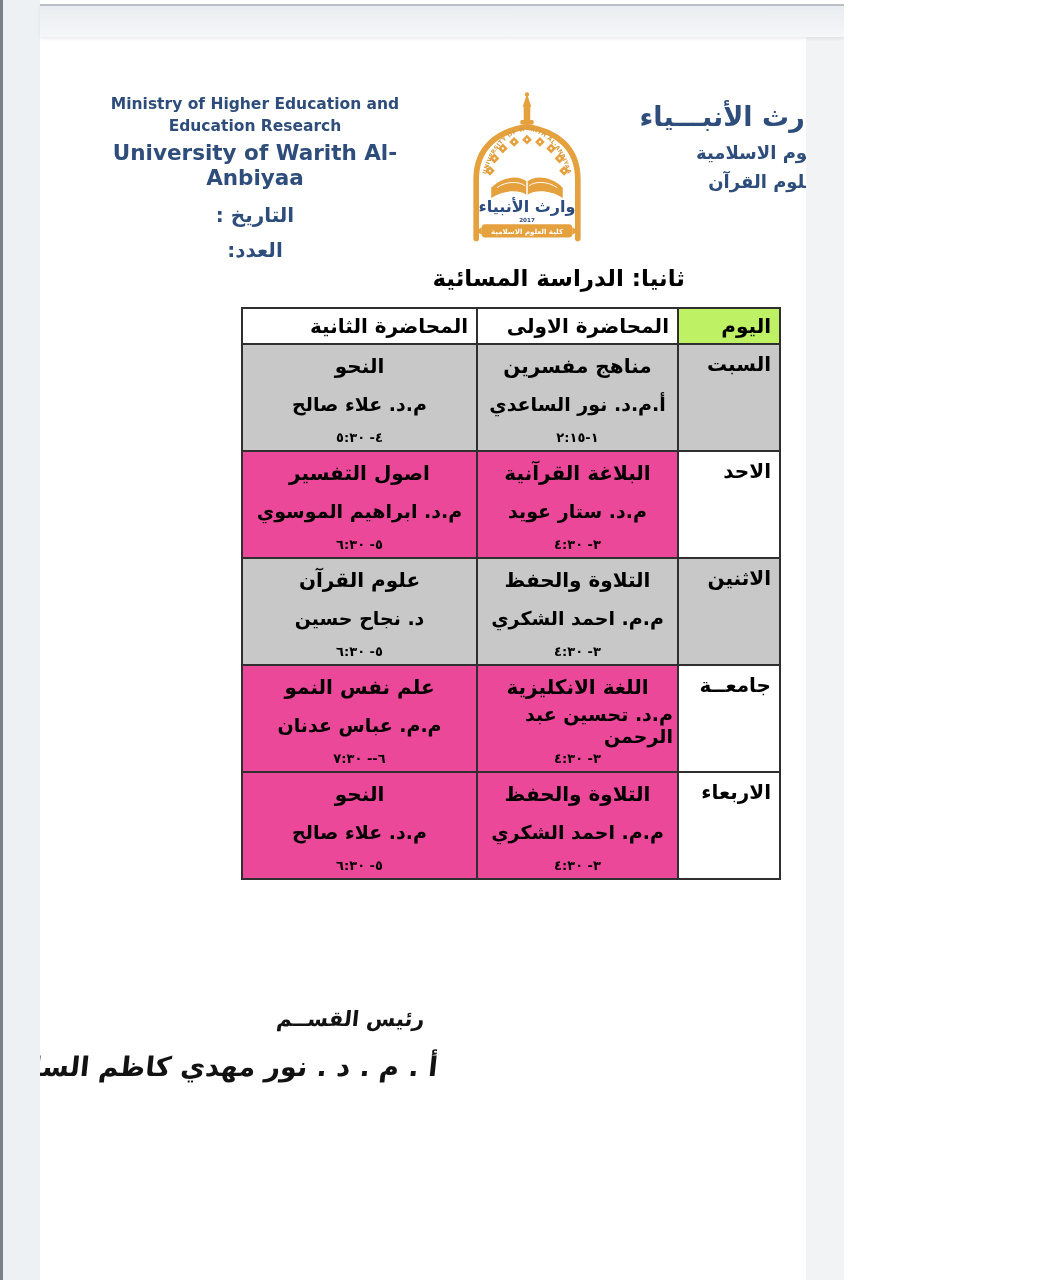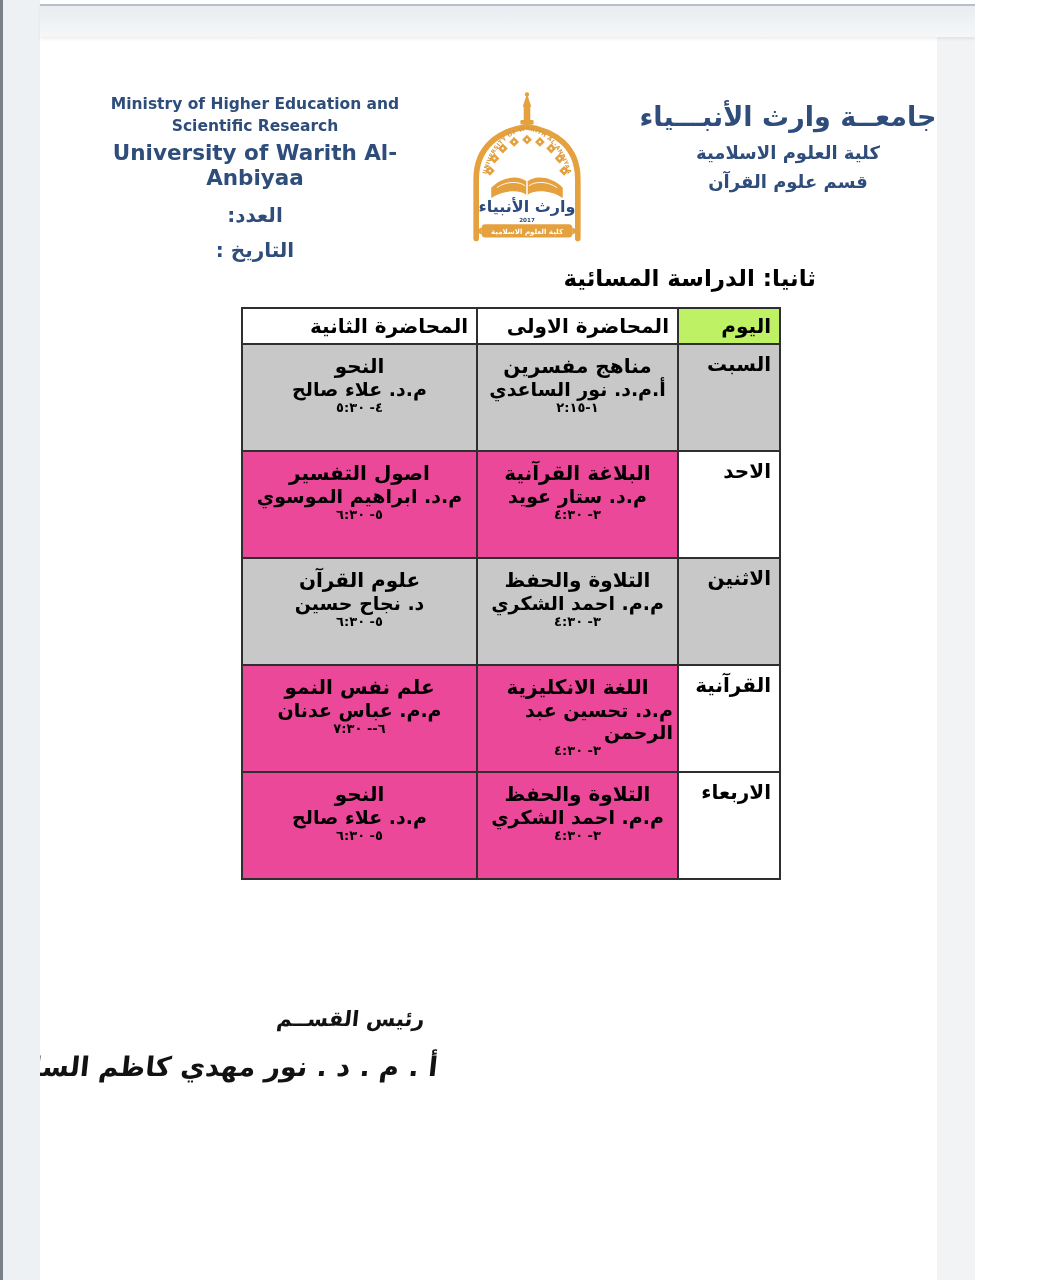--- a/index.html
+++ b/index.html
@@ -1,17 +1,17 @@
 <!DOCTYPE html>
 <html><head>
 <meta charset="utf-8">
 <style>
   html,body { margin:0; padding:0; background:#ffffff; }
   .page {
-    position:relative; width:975px; height:1280px; background:#ffffff;
+    position:relative; width:844px; height:1280px; background:#ffffff;
     font-family:"DejaVu Sans", sans-serif; overflow:hidden;
   }
   
   .edge-line  { position:absolute; left:0; top:0; width:3px; height:100%; background:#7a8187; z-index:6; }
   .left-strip { position:absolute; left:3px; top:0; width:37px; height:100%; background:#eef1f4; z-index:5; }
   .right-strip{ position:absolute; right:0; top:34px; width:38px; height:1246px; background:#f1f3f5; z-index:5; }
   .top-band   {
     position:absolute; left:40px; right:0; top:4px; height:31px; z-index:5;
     background:linear-gradient(180deg,#e9ecf0,#f5f7f9);
     border-top:2px solid #b9bfc6; box-shadow:0 2px 3px rgba(0,0,0,.07);
@@ -50,21 +50,21 @@
   }
   .schedule th, .schedule td { border:2px solid #2f2f2f; padding:0; }
   .schedule col.c-day    { width:102px; }
   .schedule col.c-first  { width:201px; }
   .schedule col.c-second { width:235px; }
   .schedule thead th { height:34px; font-size:20px; text-align:right; padding-left:4px; padding-right:8px; background:#ffffff; }
   .schedule thead th.day-head { background:#bef264; }
   .schedule tbody tr { height:105px; }
   .schedule td.day { vertical-align:top; text-align:right; padding:7px 8px 4px 0; font-size:20px; background:#ffffff; }
   .schedule td.lec { vertical-align:top; background:#ec4899; }
-  .cell { display:flex; flex-direction:column; align-items:center;
+  .cell { display:flex; flex-direction:column; justify-content:space-between; align-items:center;
           height:105px; box-sizing:border-box; padding:9px 4px 5px 4px; }
   .cell .subject { font-size:20px; }
   .cell .teacher { font-size:19px; }
   .cell .time    { font-size:13px; letter-spacing:1px; }
   tr.shaded td.day, tr.shaded td.lec { background:#c8c8c8 !important; }
 
   
   .signature { position:absolute; left:78px; top:1007px; width:362px; direction:rtl; color:#121212;
                transform:skewX(-6deg); }
   .sig-title { font-size:21px; font-weight:bold; text-align:right; margin-left:0; margin-right:18px; letter-spacing:1px; }
@@ -75,26 +75,26 @@
 
 <div class="page">
   <div class="edge-line"></div>
   <div class="left-strip"></div>
   <div class="right-strip"></div>
   <div class="top-band"></div>
 
   <div class="hdr-left">
     <div class="ministry">
       <div>Ministry of Higher Education and</div>
-      <div>Scientific Research</div>
+      <div>Education Research</div>
     </div>
     <div class="univ">University of Warith Al- Anbiyaa</div>
     <div class="meta">
+      <div>التاريخ :</div>
       <div>العدد:</div>
-      <div>التاريخ :</div>
     </div>
   </div>
 
   <svg class="logo" viewBox="0 0 170 160" aria-hidden="true">
     <defs>
       <path id="arcTextPath" d="M 37,118 C 41,68 60,46 85,42 C 110,46 129,68 133,118" fill="none"></path>
     </defs>
 
     <g fill="#e5a13e">
       <circle cx="85" cy="4" r="2.3"></circle>
@@ -216,21 +216,21 @@
           </td>
         <td class="lec">
             <div class="cell">
           <div class="subject">علوم القرآن</div>
           <div class="teacher">د. نجاح حسين</div>
           <div class="time">٥- ٦:٣٠</div>
         </div>
           </td>
       </tr>
       <tr>
-        <td class="day">القرآنية</td>
+        <td class="day">جامعــة</td>
         <td class="lec">
             <div class="cell">
           <div class="subject">اللغة الانكليزية</div>
           <div class="teacher">م.د. تحسين عبد الرحمن</div>
           <div class="time">٣- ٤:٣٠</div>
         </div>
           </td>
         <td class="lec">
             <div class="cell">
           <div class="subject">علم نفس النمو</div>

